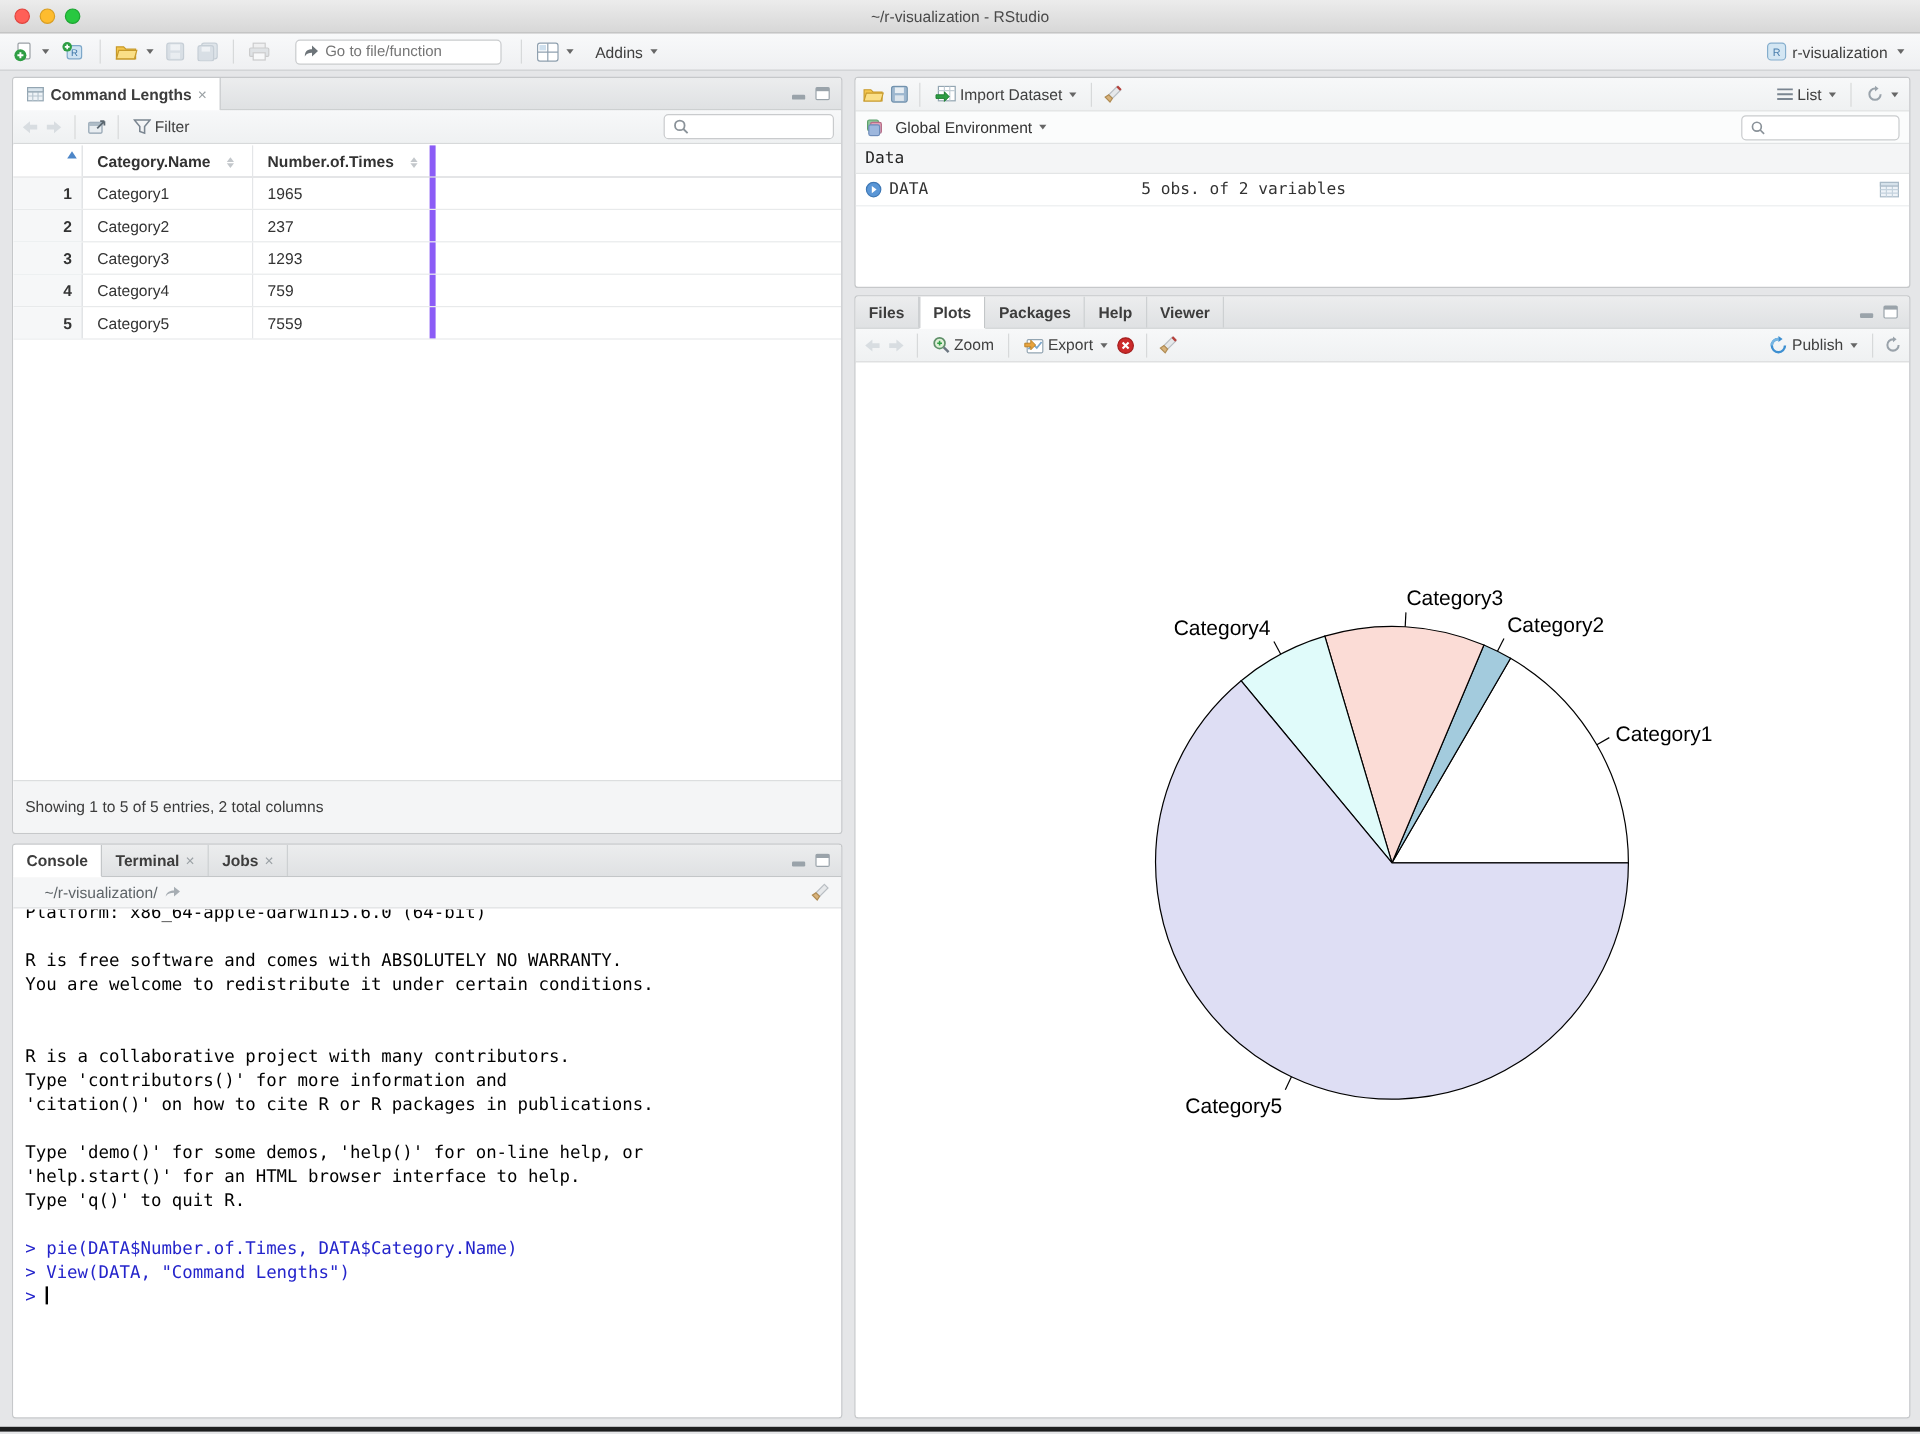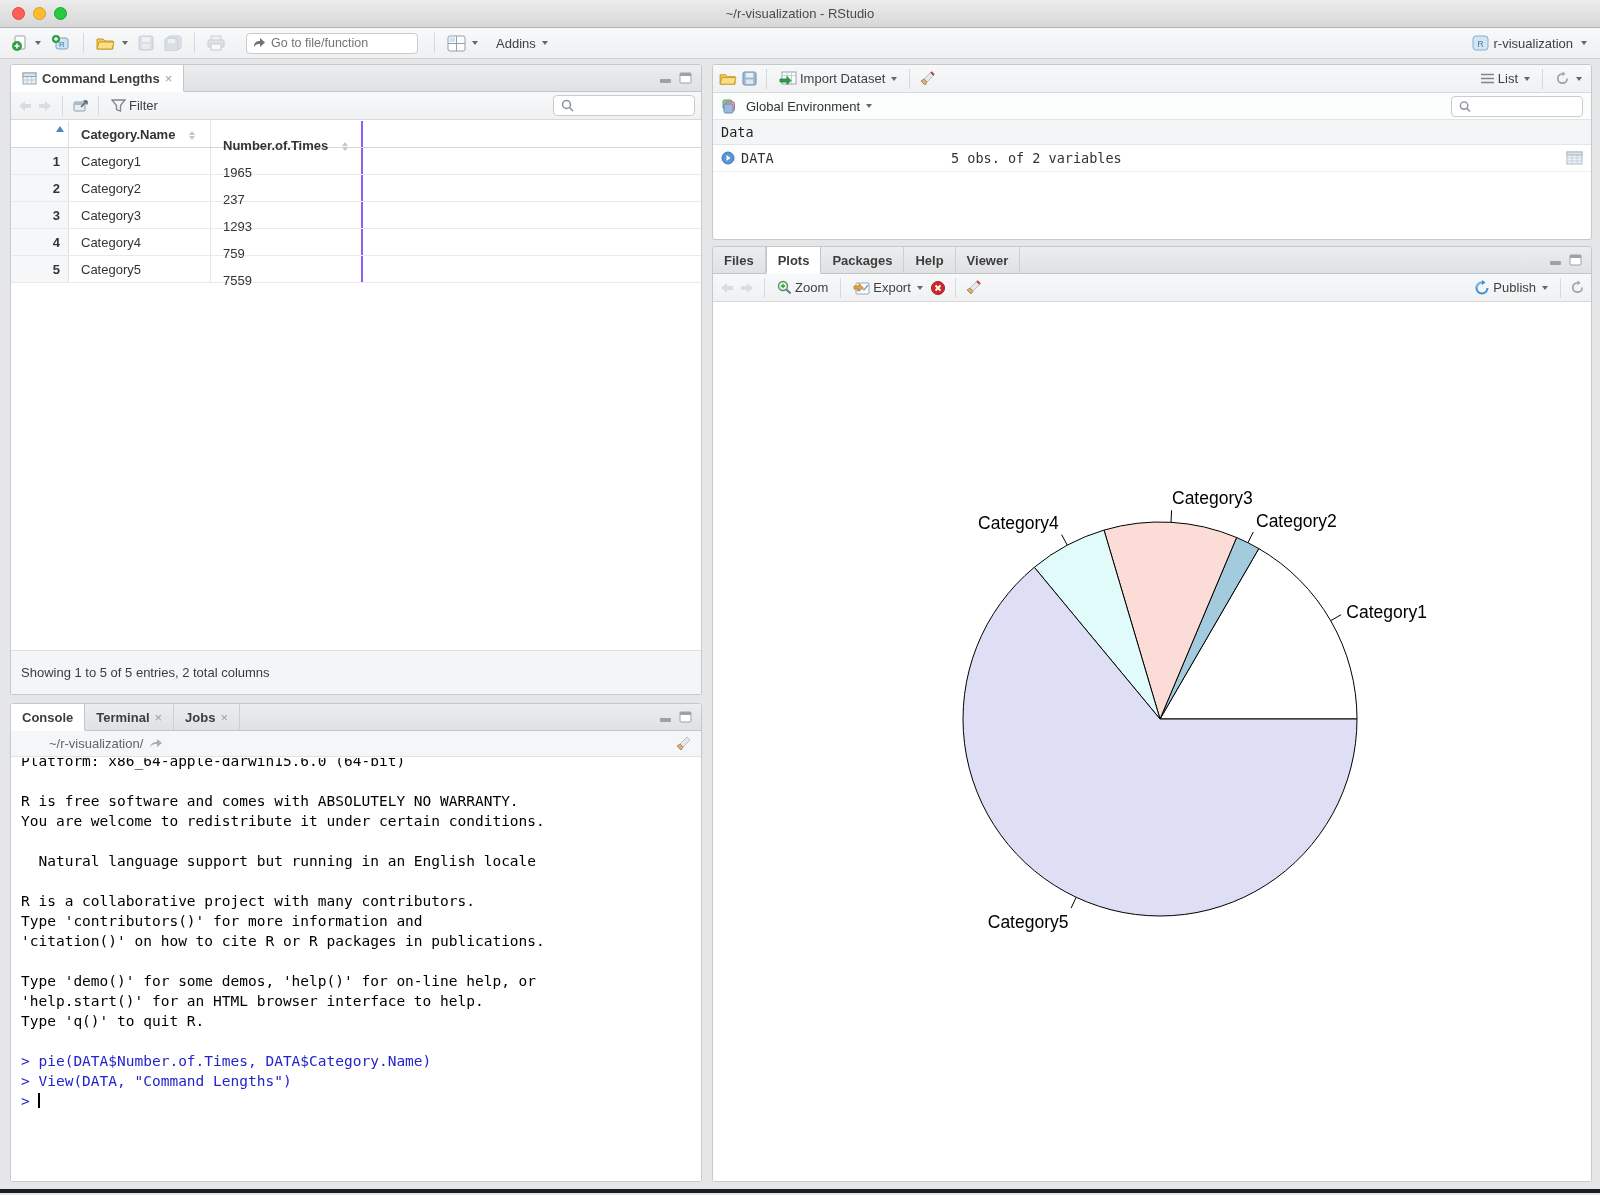--- a/index.html
+++ b/index.html
@@ -65,39 +65,39 @@
     height:28px; background:linear-gradient(#f7f8f9,#eff1f2);
     border-bottom:1px solid #d7d9da;
     display:flex; align-items:center; padding:0 6px; gap:4px;
   }
   
   #dv-table { position:absolute; top:56px; left:0; right:0; bottom:28px; background:#fff; overflow:hidden;}
   .dv-header { display:flex; height:27px; border-bottom:1px solid #d3d5d7; font-weight:bold; background:#fff;}
   .dv-row { display:flex; height:27px; border-bottom:1px solid #e8eaeb; }
   .c-num { width:58px; background:#f6f7f8; border-right:1px solid #dddfe1; text-align:right; padding:6px 8px 0 0; font-weight:bold;}
   .c-name { width:142px; border-right:1px solid #e4e6e8; padding:6px 0 0 12px;}
-  .c-times { width:152px; border-right:2px solid #8b5cf6; padding:17px 0 0 12px;}
+  .c-times { width:152px; border-right:5px solid #8b5cf6; padding:6px 0 0 12px;}
   .dv-header .c-num{ background:#fff; position:relative;}
   .sort-up { position:absolute; right:4px; top:5px; width:0;height:0; border-left:4px solid transparent;border-right:4px solid transparent;border-bottom:6px solid #4d86c8;}
   .sort-pair { display:inline-flex; flex-direction:column; gap:1px; margin-left:14px; vertical-align:middle;}
   .sort-pair i{ width:0;height:0;border-left:3px solid transparent;border-right:3px solid transparent; display:block;}
   .sort-pair i.u{ border-bottom:4px solid #c3c7cb;}
   .sort-pair i.d{ border-top:4px solid #c3c7cb;}
   .dv-footer {
     position:absolute; bottom:0; left:0; right:0; height:44px;
     background:#f4f5f6; border-top:1px solid #dcdedf;
     display:flex; align-items:center; padding-left:10px; color:#3c3c3c;
   }
   .search-box {
     height:21px; background:#fff; border:1px solid #c9cbcd; border-radius:11px;
     display:flex; align-items:center; padding:0 7px; gap:4px;
   }
   .search-box input{ border:none; outline:none; font-size:12px; background:transparent; width:100px;}
   
-  .path-bar { height:26px; background:#f5f6f7; border-bottom:1px solid #e0e2e3; display:flex; align-items:center; padding:0 10px 0 38px; gap:6px; color:#5f6569; font-size:13px;}
+  .path-bar { height:26px; background:#f5f6f7; border-bottom:1px solid #e0e2e3; display:flex; align-items:center; padding:0 10px 0 26px; gap:6px; color:#5f6569; font-size:13px;}
   .console-body { position:absolute; top:54px; left:0; right:0; bottom:0; background:#fff; overflow:hidden; padding:0 0 0 10px; }
   .console-lines { margin-top:-7px; }
   .c-line { font-family:"DejaVu Sans Mono","Liberation Mono",monospace; font-size:14.5px; line-height:20px; white-space:pre; color:#000; }
   .c-line.cmd { color:var(--cmd-color); }
   .cursor { display:inline-block; width:1.5px; height:15px; background:#000; vertical-align:-2px; }
   
   .genv-bar { height:27px; background:#fbfcfc; border-bottom:1px solid #e2e4e5; display:flex; align-items:center; padding:0 8px; gap:6px; }
   .env-section { height:25px; background:#f4f5f6; border-bottom:1px solid #e3e5e6; display:flex; align-items:center; padding-left:8px; font-family:"DejaVu Sans Mono","Liberation Mono",monospace; font-size:13.5px; color:#1f1f1f;}
   .env-row { height:27px; border-bottom:1px solid #eceeef; display:flex; align-items:center; padding:0 8px; gap:6px; font-family:"DejaVu Sans Mono","Liberation Mono",monospace; font-size:13.5px;}
   .env-val { position:absolute; left:238px; font-family:inherit; }
@@ -327,21 +327,20 @@
         <path d="M5 8 L8 11 L6 14 L2 10 Z" fill="#d8b27a" stroke="#b08c54"></path>
       </svg>
   </div>
   <div class="console-body">
     <div class="console-lines" id="console-lines">
         <div class="c-line">Platform: x86_64-apple-darwin15.6.0 (64-bit)</div>
         <div class="c-line"> </div>
         <div class="c-line">R is free software and comes with ABSOLUTELY NO WARRANTY.</div>
         <div class="c-line">You are welcome to redistribute it under certain conditions.</div>
         <div class="c-line"> </div>
-        <div class="c-line">  Natural language support but running in an English locale</div>
         <div class="c-line"> </div>
         <div class="c-line">R is a collaborative project with many contributors.</div>
         <div class="c-line">Type 'contributors()' for more information and</div>
         <div class="c-line">'citation()' on how to cite R or R packages in publications.</div>
         <div class="c-line"> </div>
         <div class="c-line">Type 'demo()' for some demos, 'help()' for on-line help, or</div>
         <div class="c-line">'help.start()' for an HTML browser interface to help.</div>
         <div class="c-line">Type 'q()' to quit R.</div>
         <div class="c-line"> </div>
         <div class="c-line cmd">&gt; pie(DATA$Number.of.Times, DATA$Category.Name)</div>

